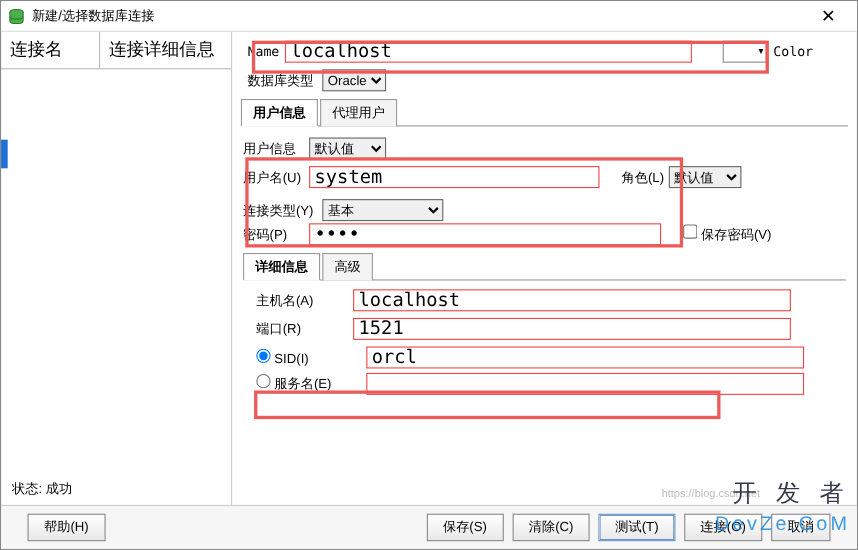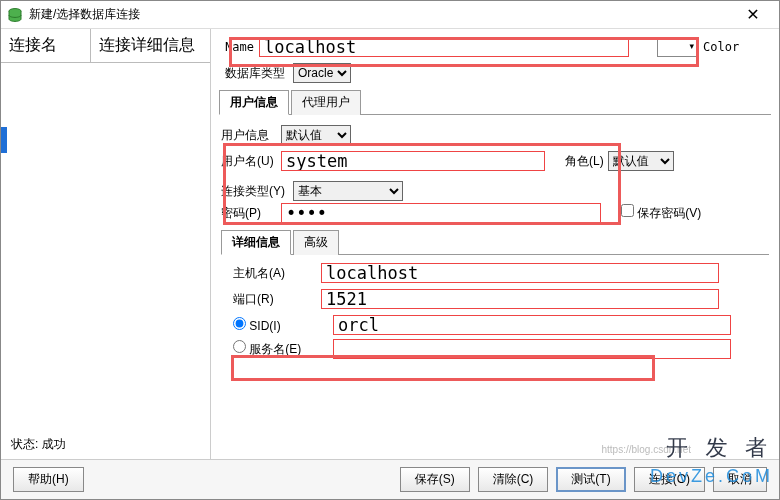--- a/index.html
+++ b/index.html
@@ -19,21 +19,21 @@
 .row { display: flex; align-items: center; margin-bottom: 6px; }
 .lbl { width: 68px; text-align: left; }
 .lbl2 { width: 88px; text-align: left; }
 input[type=text], input[type=password] { border: 1px solid #ef4444; height: 20px; padding: 1px 4px; font-family: monospace; font-size: 17px; }
 select { border: 1px solid #666; height: 20px; font-size: 12px; background: #f0f0f0; }
 .tabs { border-bottom: 1px solid #999; display: flex; margin-top: 4px; }
 .tab { padding: 3px 10px; border: 1px solid #999; border-bottom: none; margin-right: 2px; background: #f4f4f4; position: relative; top: 1px; cursor: pointer; }
 .tab.active { background: #fff; font-weight: bold; border-bottom: 1px solid #fff; }
 .btn { border: 1px solid #888; background: linear-gradient(#fff,#e8e8e8); padding: 3px 14px; font-size: 12px; cursor: pointer; }
 .btn.def { border: 1px solid #6a95c8; box-shadow: 0 0 0 1px #6a95c8 inset; }
-.footer { position: absolute; bottom: 0; left: 0; right: 0; height: 40px; border-top: 1px solid #ccc; background: #f6f6f6; display: flex; align-items: center; padding: 0 12px; gap: 8px; }
+.footer { position: absolute; bottom: 0; left: 0; right: 0; height: 40px; border-top: 1px solid #ccc; background: #f6f6f6; display: flex; align-items: center; padding: 0 24px; gap: 8px; }
 .footer .spacer { flex: 1; }
 .status { position: absolute; left: 10px; bottom: 46px; font-size: 12px; }
 .redbox { position: absolute; border: 3px solid #ed5a5a; pointer-events: none; }
 .watermark { position: absolute; right: 6px; bottom: 36px; font-size: 22px; color: #0f172a; letter-spacing: 6px; font-family: SimSun; opacity: 0.85; text-align: center; }
 .watermark2 { position: absolute; right: 6px; bottom: 12px; font-size: 18px; color: #1d8bdc; font-family: Arial; letter-spacing: 3px; opacity: 0.85; }
 .small-url { position: absolute; right: 88px; bottom: 44px; font-size: 10px; color: #bbb; padding-left: 25px; }
 .color-label { font-family: monospace; margin-left: 6px; }
 .radio-row { display: flex; align-items: center; margin-bottom: 4px; }
 .radio-row label { margin-right: 12px; }
 .conntype-row { margin-top:10px; margin-bottom:2px; }

